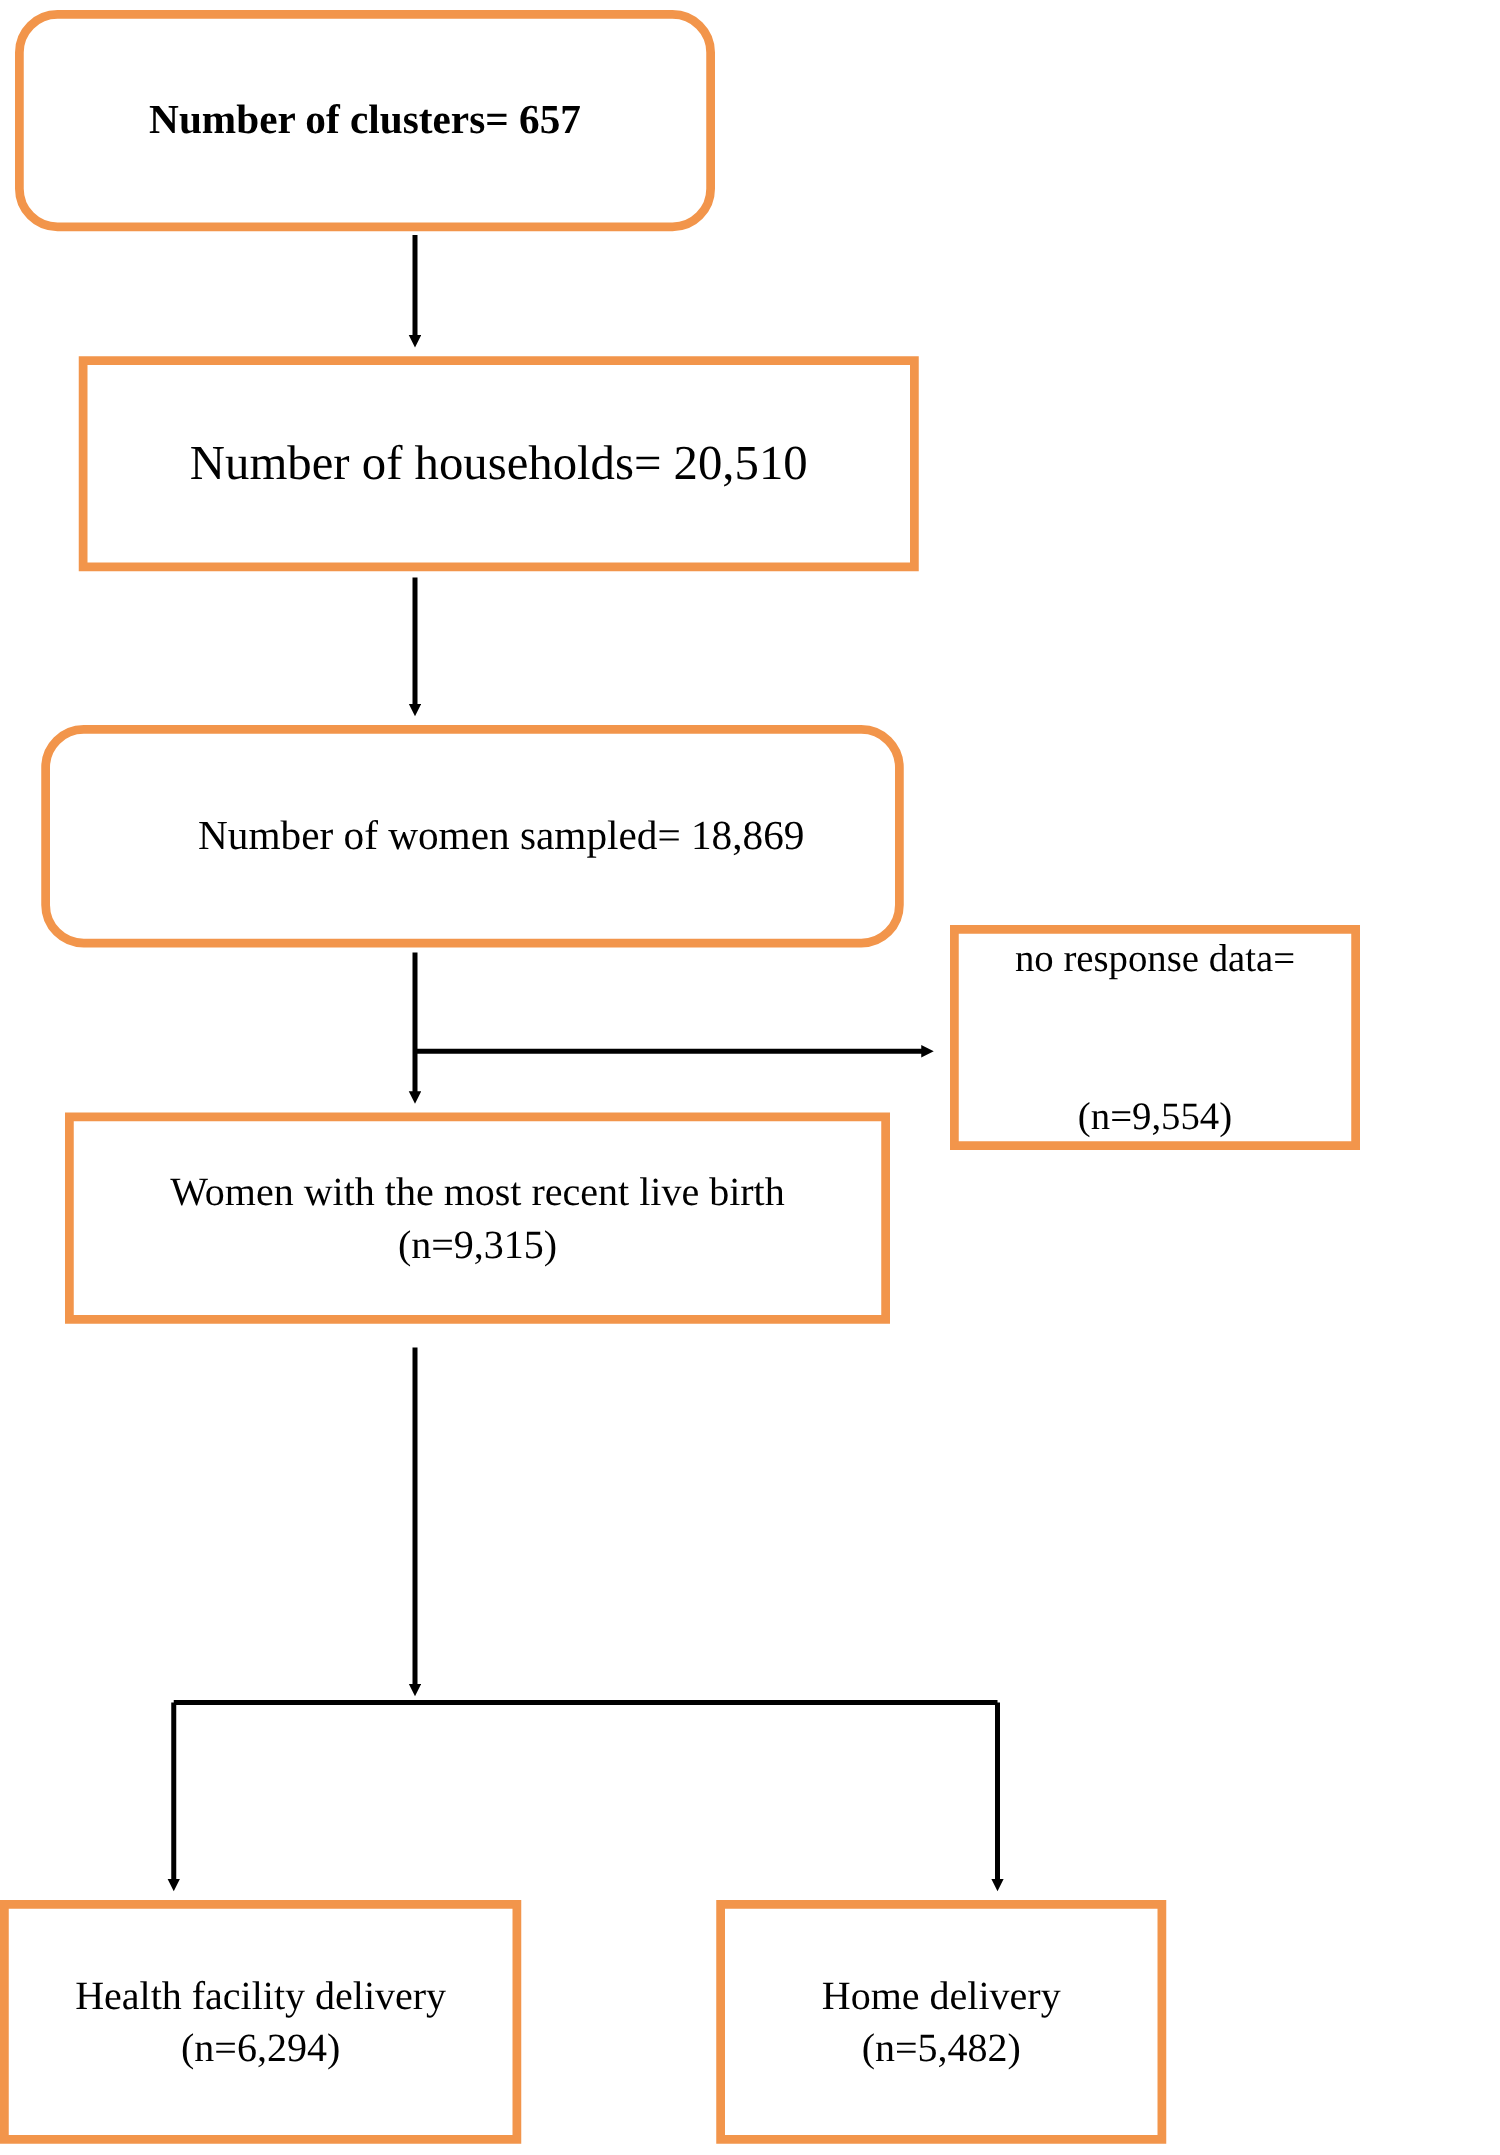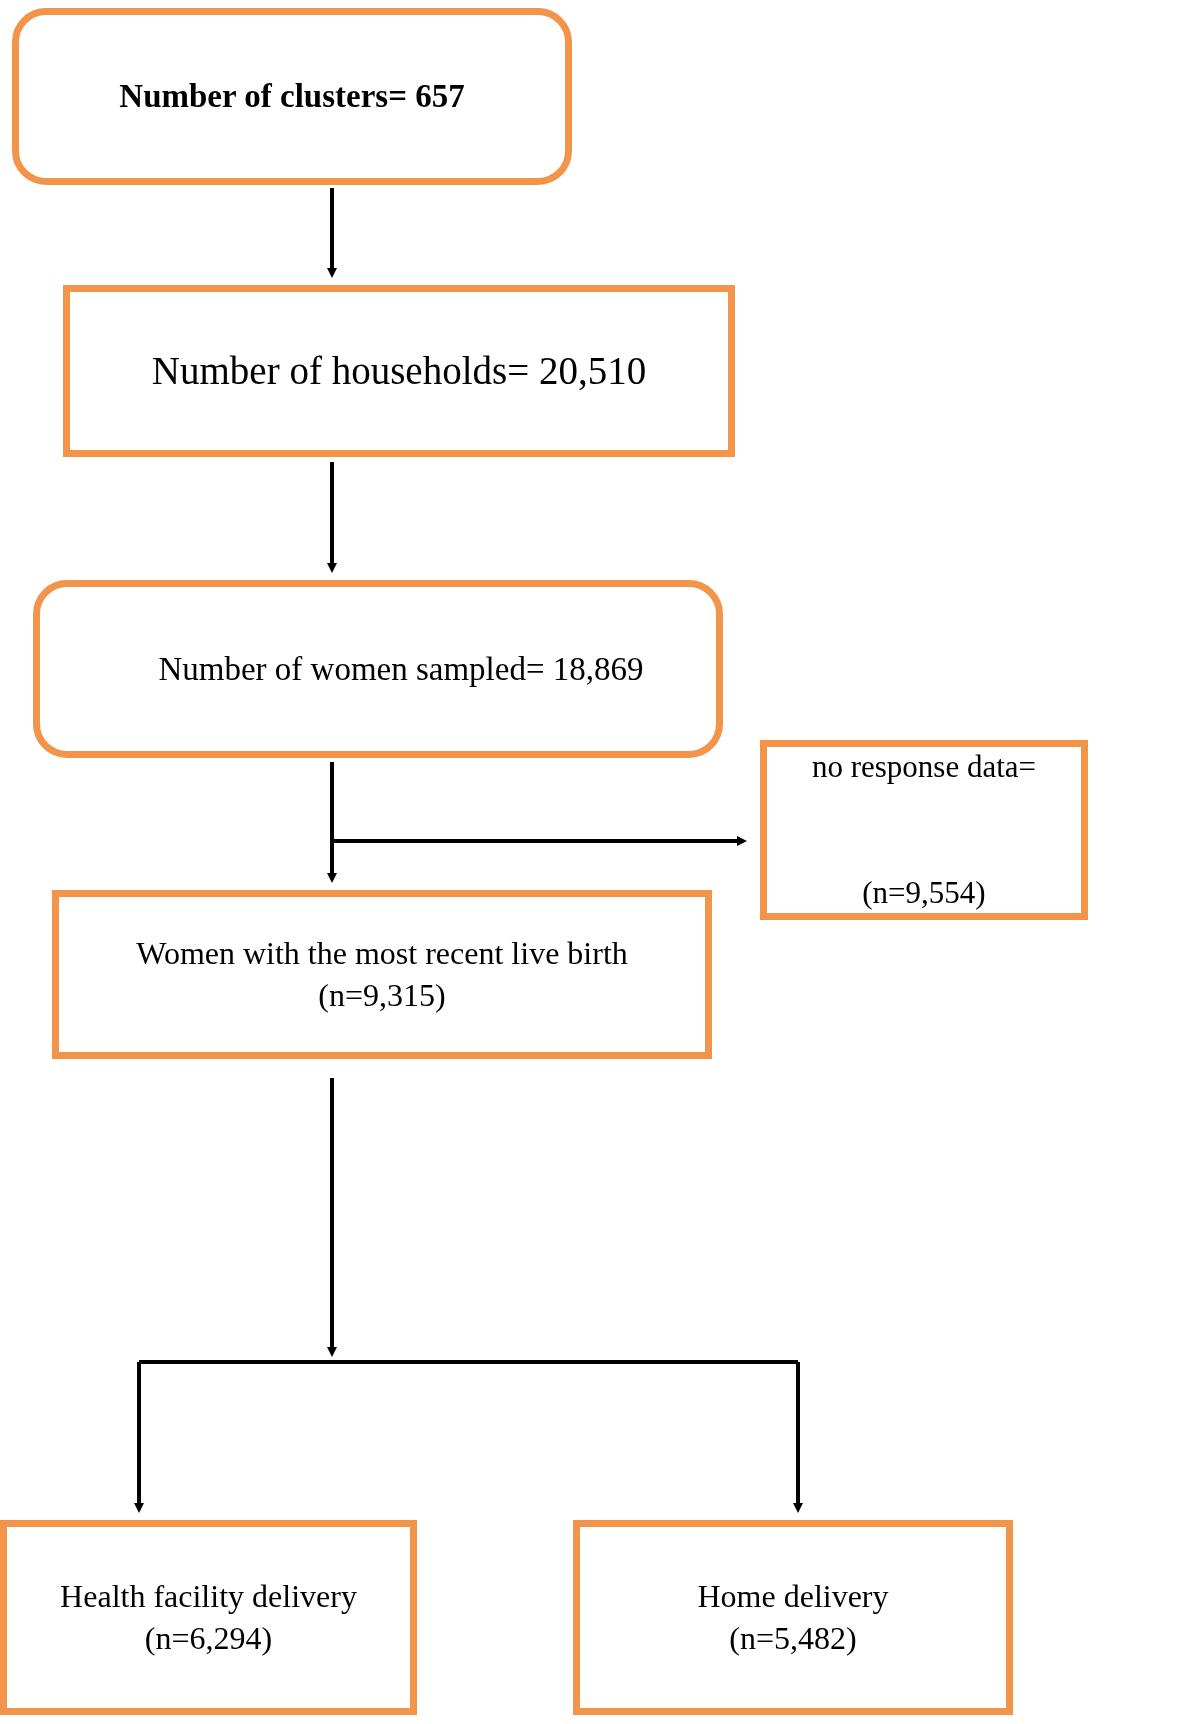--- a/index.html
+++ b/index.html
@@ -109,21 +109,21 @@
     height: 195px;
     border-width: 7px;
     border-radius: 0px;
     font-size: 32px;
     text-align: center;
   }
   
   #node-home-delivery {
     left: 573px;
     top: 1520px;
-    width: 440px;
+    width: 360px;
     height: 195px;
     border-width: 7px;
     border-radius: 0px;
     font-size: 32px;
   }
 </style>
 </head>
 <body>
 
 <div id="flow-root">

